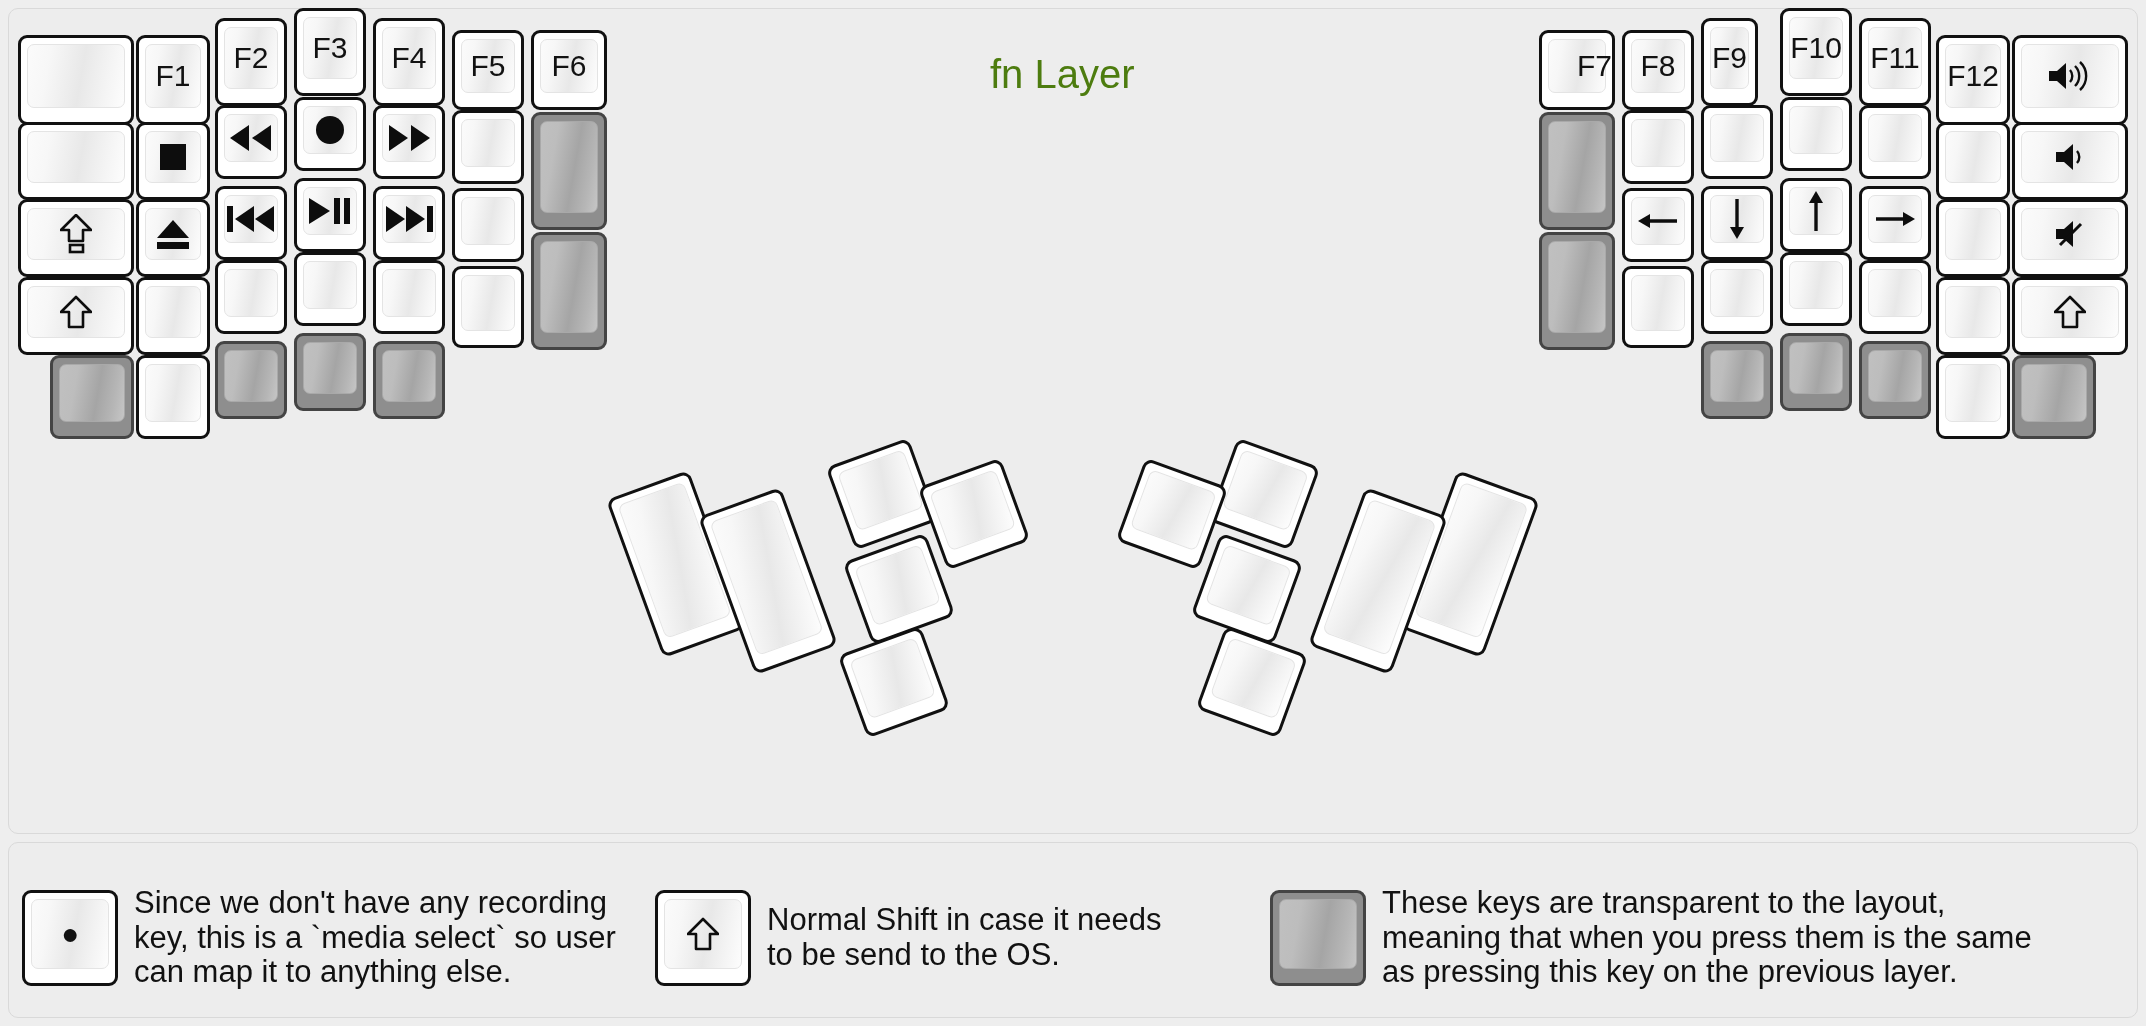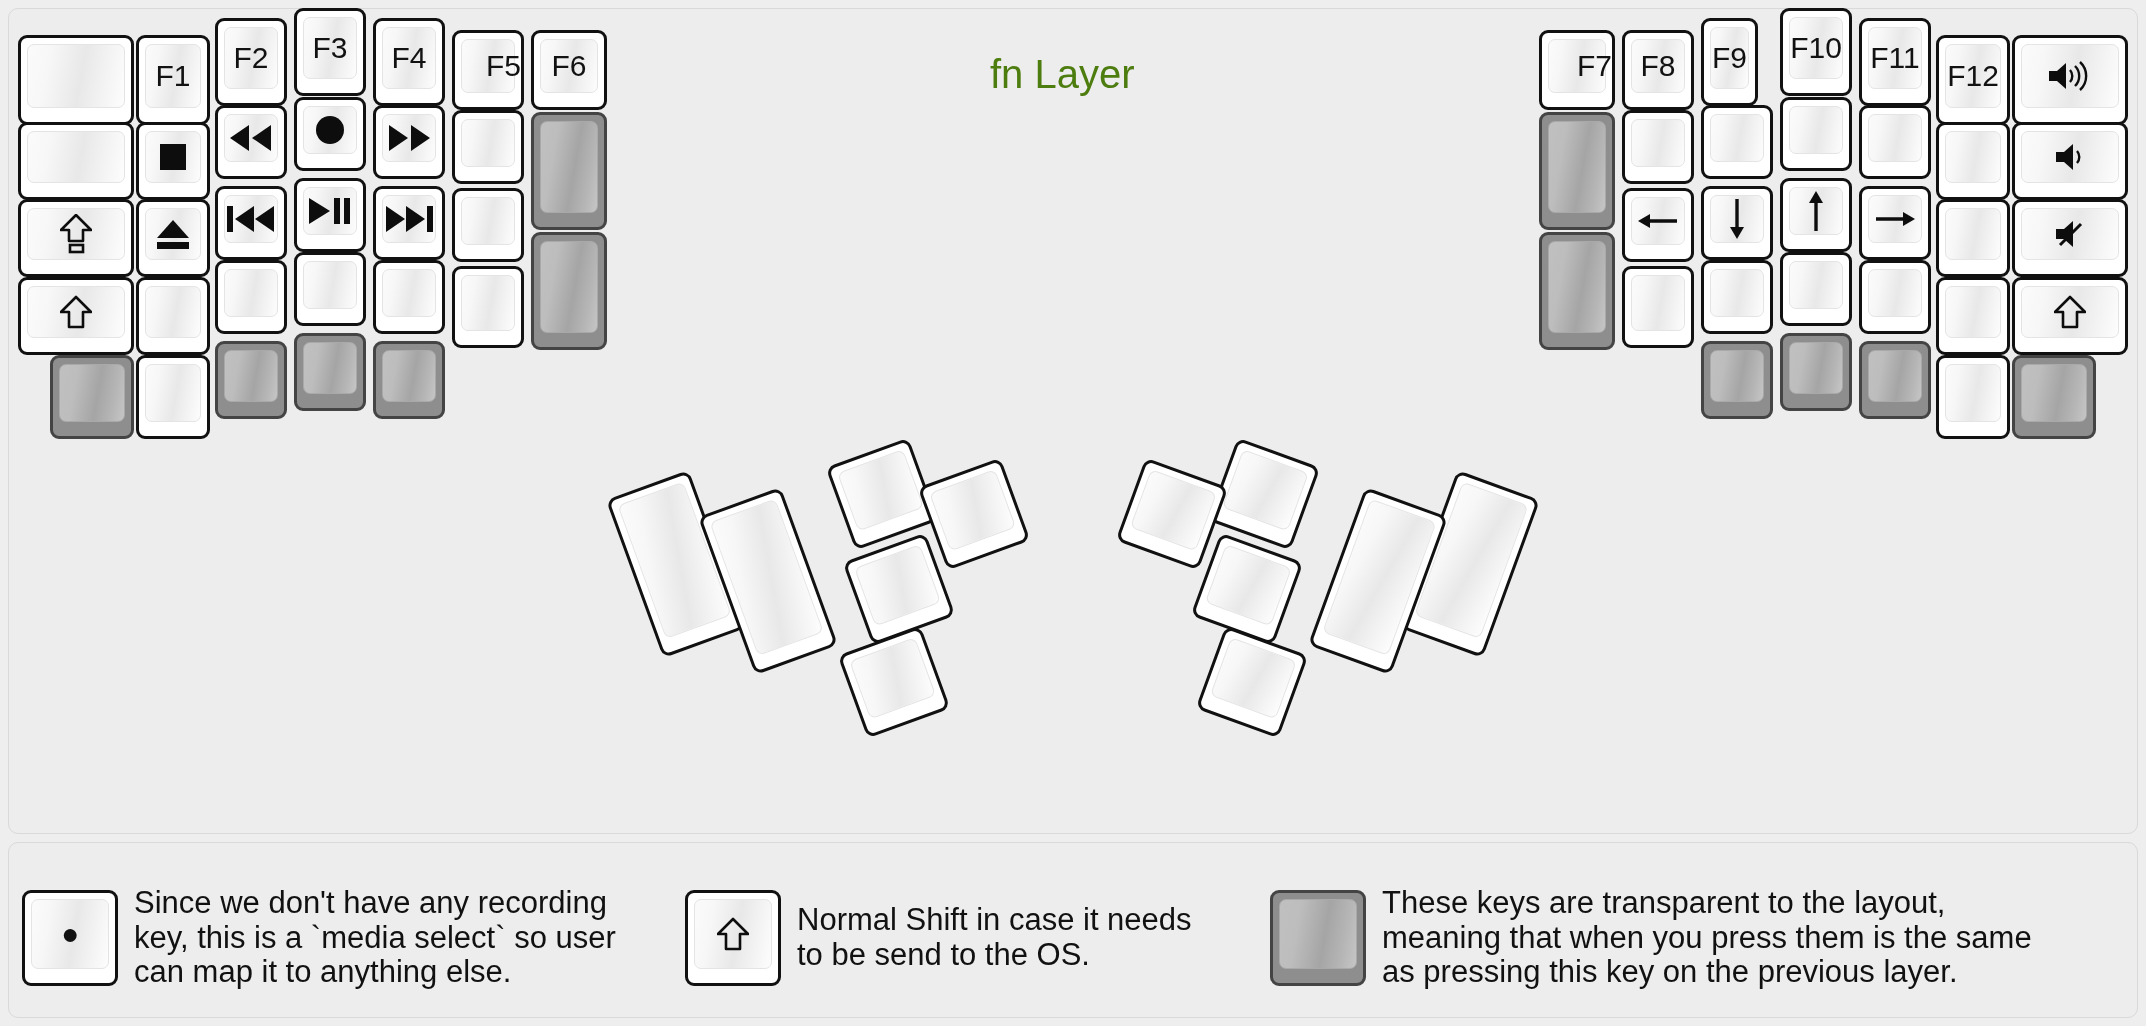--- a/index.html
+++ b/index.html
@@ -221,21 +221,21 @@
             <rect x="42" y="1" width="6" height="26" fill="#0d0d0d"></rect>
           </svg>
         </div>
       </div>
       <div class="key" style="left: 373px; top: 260px; width: 72px; height: 74px;">
         <div class="cap"></div>
       </div>
       <div class="key trns" style="left: 373px; top: 341px; width: 72px; height: 78px;">
         <div class="cap"></div>
       </div>
-      <div class="key" style="left: 452px; top: 30px; width: 72px; height: 80px; justify-content: flex-end;">
+      <div class="key" style="left: 452px; top: 30px; width: 72px; height: 80px;">
         <div class="cap"></div>
         <div class="lbl">F5</div>
       </div>
       <div class="key" style="left: 452px; top: 110px; width: 72px; height: 74px;">
         <div class="cap"></div>
       </div>
       <div class="key" style="left: 452px; top: 188px; width: 72px; height: 74px;">
         <div class="cap"></div>
       </div>
       <div class="key" style="left: 452px; top: 266px; width: 72px; height: 82px;">
@@ -442,21 +442,21 @@
   <div id="legend-layer">
       <div class="legend-item" style="left: 22px; top: 885.922px;">
         <div class="key" style="left: 0px; top: 0px; width: 96px; height: 96px; position: relative; flex: 0 0 auto;">
           <div class="cap"></div>
           <div class="lbl">●</div>
         </div>
         <div class="legend-text">Since we don't have any recording
 key, this is a `media select` so user
 can map it to anything else.</div>
       </div>
-      <div class="legend-item" style="left: 685px; top: 890px;">
+      <div class="legend-item" style="left: 655px; top: 890px;">
         <div class="key" style="left: 0px; top: 0px; width: 96px; height: 96px; position: relative; flex: 0 0 auto;">
           <div class="cap"></div>
           <div class="lbl">
             <svg class="ico" width="32" height="34" viewBox="0 0 32 34" xmlns="http://www.w3.org/2000/svg">
               <polygon points="16,2 31,17 23,17 23,32 9,32 9,17 1,17" fill="none" stroke="#0d0d0d" stroke-width="2.6" stroke-linejoin="round"></polygon>
             </svg>
           </div>
         </div>
         <div class="legend-text">Normal Shift in case it needs
 to be send to the OS.</div>

